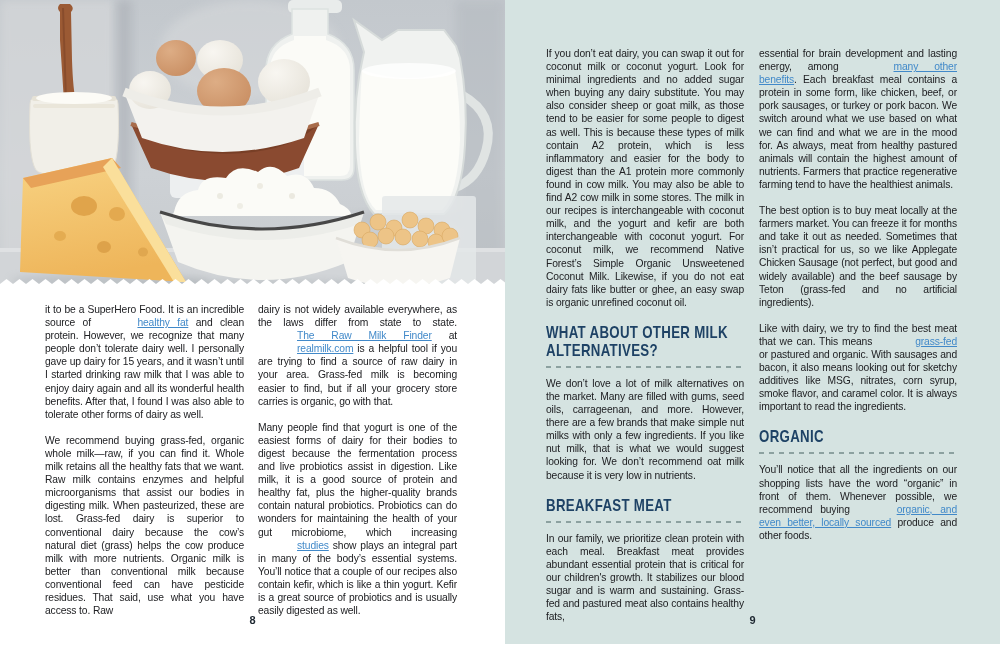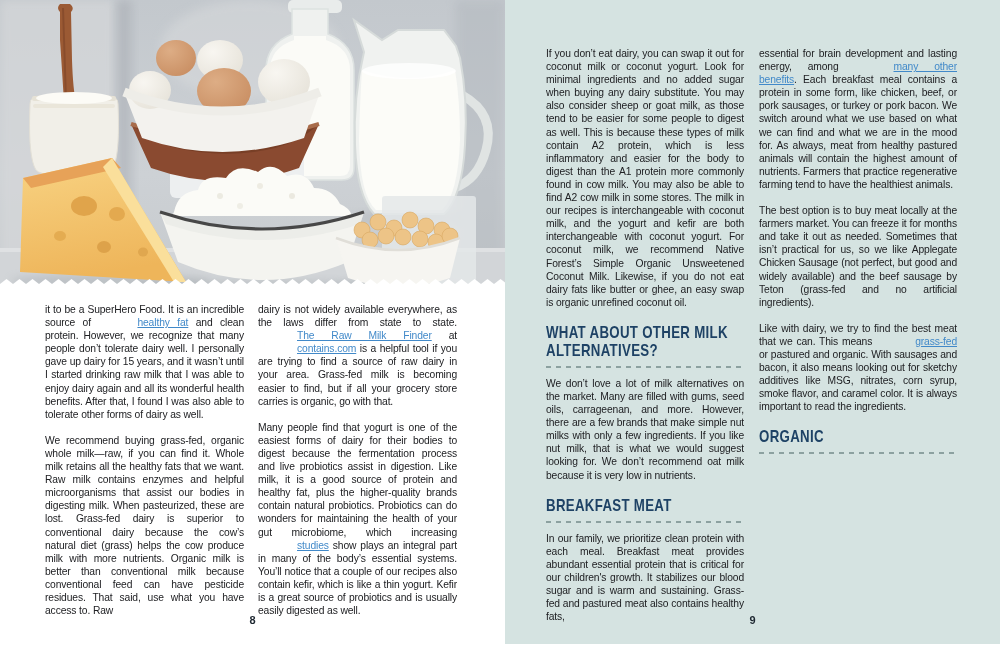--- a/index.html
+++ b/index.html
@@ -195,21 +195,21 @@
         <rect width="505" height="13" fill="url(#zz)"></rect>
       </svg>
     </div>
 
     <div class="text-cols">
       <div class="col">
         <p class="body-text">it to be a SuperHero Food. It is an incredible source of <a class="link" href="#">healthy fat</a> and clean protein. However, we recognize that many people don’t tolerate dairy well. I personally gave up dairy for 15 years, and it wasn’t until I started drinking raw milk that I was able to enjoy dairy again and all its wonderful health benefits. After that, I found I was also able to tolerate other forms of dairy as well.</p>
         <p class="body-text">We recommend buying grass-fed, organic whole milk—raw, if you can find it. Whole milk retains all the healthy fats that we want. Raw milk contains enzymes and helpful microorganisms that assist our bodies in digesting milk. When pasteurized, these are lost. Grass-fed dairy is superior to conventional dairy because the cow’s natural diet (grass) helps the cow produce milk with more nutrients. Organic milk is better than conventional milk because conventional feed can have pesticide residues. That said, use what you have access to. Raw</p>
       </div>
       <div class="col">
-        <p class="body-text">dairy is not widely available everywhere, as the laws differ from state to state. <a class="link" href="#">The Raw Milk Finder</a> at <a class="link" href="#">contains.com</a> is a helpful tool if you are trying to find a source of raw dairy in your area. Grass-fed milk is becoming easier to find, but if all your grocery store carries is organic, go with that.</p>
+        <p class="body-text">dairy is not widely available everywhere, as the laws differ from state to state. <a class="link" href="#">The Raw Milk Finder</a> at <a class="link" href="#">realmilk.com</a> is a helpful tool if you are trying to find a source of raw dairy in your area. Grass-fed milk is becoming easier to find, but if all your grocery store carries is organic, go with that.</p>
         <p class="body-text">Many people find that yogurt is one of the easiest forms of dairy for their bodies to digest because the fermentation process and live probiotics assist in digestion. Like milk, it is a good source of protein and healthy fat, plus the higher-quality brands contain natural probiotics. Probiotics can do wonders for maintaining the health of your gut microbiome, which increasing <a class="link" href="#">studies</a> show plays an integral part in many of the body’s essential systems. You’ll notice that a couple of our recipes also contain kefir, which is like a thin yogurt. Kefir is a great source of probiotics and is usually easily digested as well.</p>
       </div>
     </div>
 
     <div class="pagenum">8</div>
   </div>
 
   <div class="page-right">
     <div class="text-cols">
       <div class="col">
@@ -224,19 +224,20 @@
         <p class="body-text">In our family, we prioritize clean protein with each meal. Breakfast meat provides abundant essential protein that is critical for our children's growth. It stabilizes our blood sugar and is warm and sustaining. Grass-fed and pastured meat also contains healthy fats,</p>
       </div>
 
       <div class="col">
         <p class="body-text">essential for brain development and lasting energy, among <a class="link" href="#">many other benefits</a>. Each breakfast meal contains a protein in some form, like chicken, beef, or pork sausages, or turkey or pork bacon. We switch around what we use based on what we can find and what we are in the mood for. As always, meat from healthy pastured animals will contain the highest amount of nutrients. Farmers that practice regenerative farming tend to have the healthiest animals.</p>
         <p class="body-text">The best option is to buy meat locally at the farmers market. You can freeze it for months and take it out as needed. Sometimes that isn’t practical for us, so we like Applegate Chicken Sausage (not perfect, but good and widely available) and the beef sausage by Teton (grass-fed and no artificial ingredients).</p>
         <p class="body-text">Like with dairy, we try to find the best meat that we can. This means <a class="link" href="#">grass-fed</a> or pastured and organic. With sausages and bacon, it also means looking out for sketchy additives like MSG, nitrates, corn syrup, smoke flavor, and caramel color. It is always important to read the ingredients.</p>
 
         <h3 class="section-heading">ORGANIC</h3>
         <div class="dashes"></div>
+        <p class="body-text">You’ll notice that all the ingredients on our shopping lists have the word “organic” in front of them. Whenever possible, we recommend buying <a class="link" href="#">organic, and even better, locally sourced</a> produce and other foods.</p>
       </div>
     </div>
 
     <div class="pagenum">9</div>
   </div>
 
 </div>
 
 </body></html>

